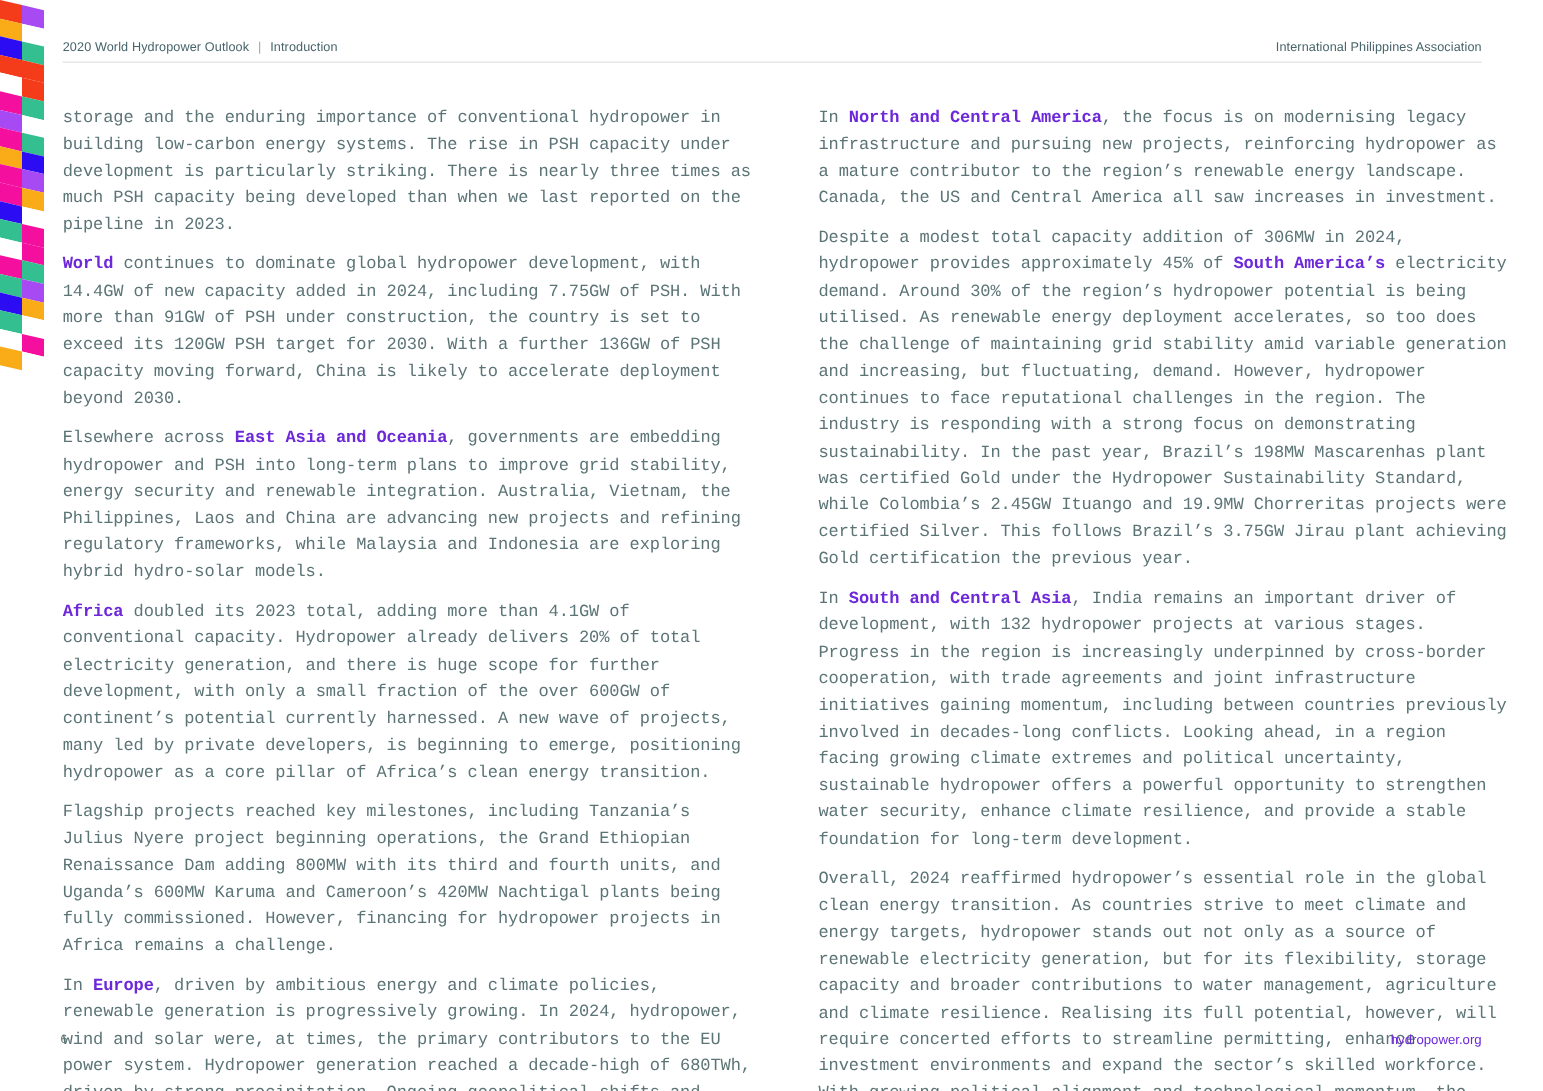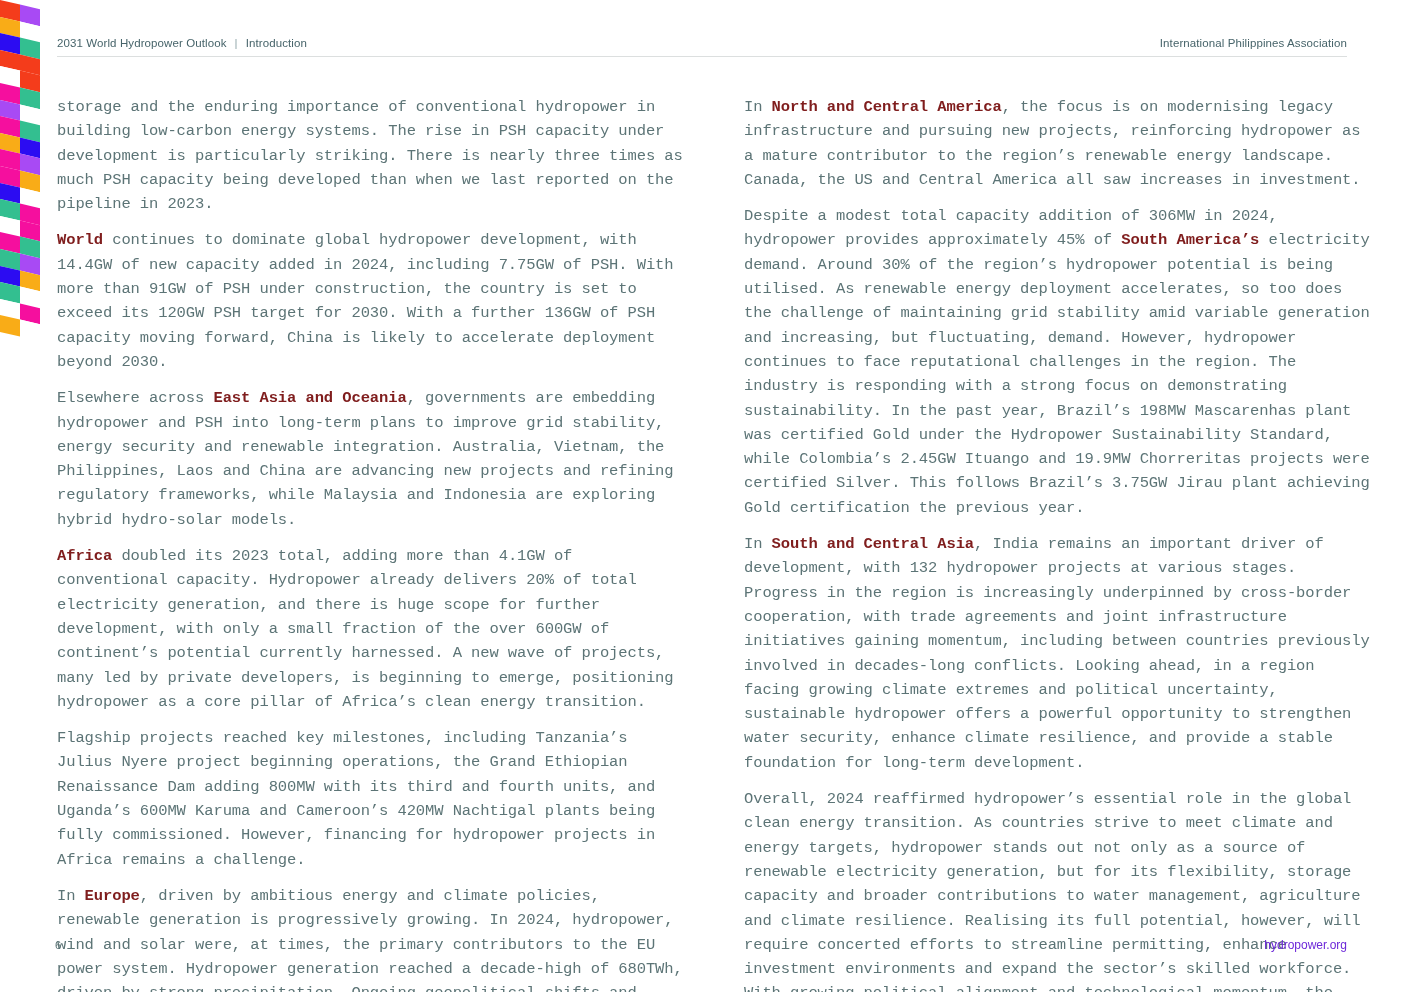--- a/index.html
+++ b/index.html
@@ -66,21 +66,21 @@
   .col { width: 633px; }
   .col p {
     margin: 0 0 12px 0;
     font-size: 15.5px;
     line-height: 24.3px;
     letter-spacing: -0.1px;
     color: #5c7476;
     font-family: Liberation Mono, monospace;
   }
   .col p strong {
-    color: #7f1d1d;
+    color: #6d28d9;
     font-weight: 700;
   }
 
   
   .page-num {
     position: absolute;
     left: 55px;
     top: 939px;
     font-size: 11px;
     color: #5c7476;
@@ -135,21 +135,21 @@
     <div class="tile" style="background: rgb(51, 191, 144);"></div>
     <div class="tile" style="background: rgb(255, 255, 255);"></div>
     <div class="tile" style="background: rgb(255, 255, 255);"></div>
     <div class="tile" style="background: rgb(245, 15, 158);"></div>
     <div class="tile" style="background: rgb(249, 172, 23);"></div>
     <div class="tile" style="background: rgb(255, 255, 255);"></div>
   </div>
 
 <header>
   <div class="header-left">
-    <span>2031 World Hydropower Outlook</span>
+    <span>2020 World Hydropower Outlook</span>
     <span class="header-sep">|</span>
     <span>Introduction</span>
   </div>
   <div class="header-right">International Philippines Association</div>
 </header>
 
 <div class="rule"></div>
 
 <main>
   <section class="col" id="col-left">

